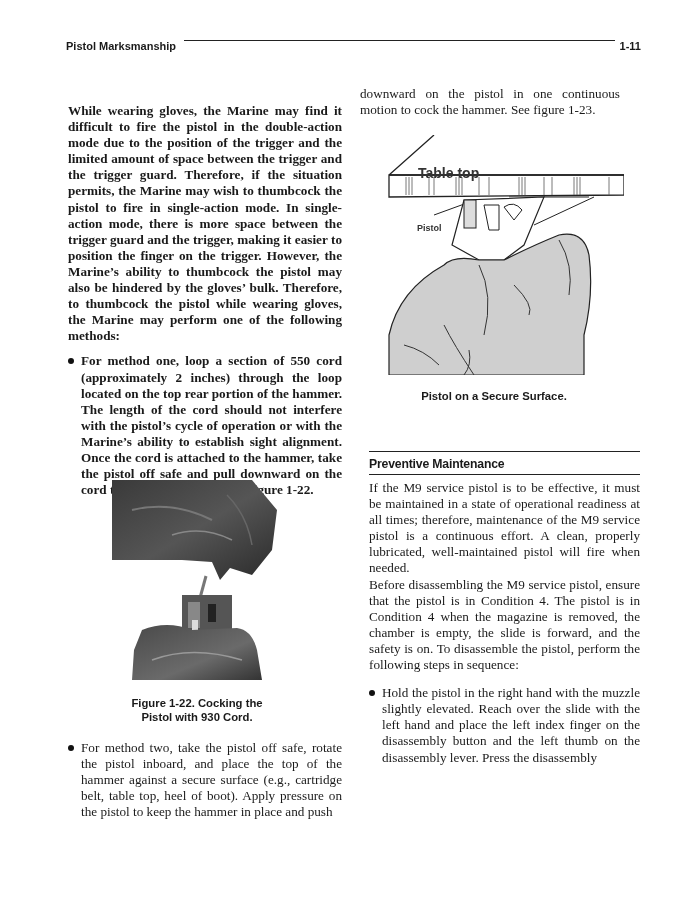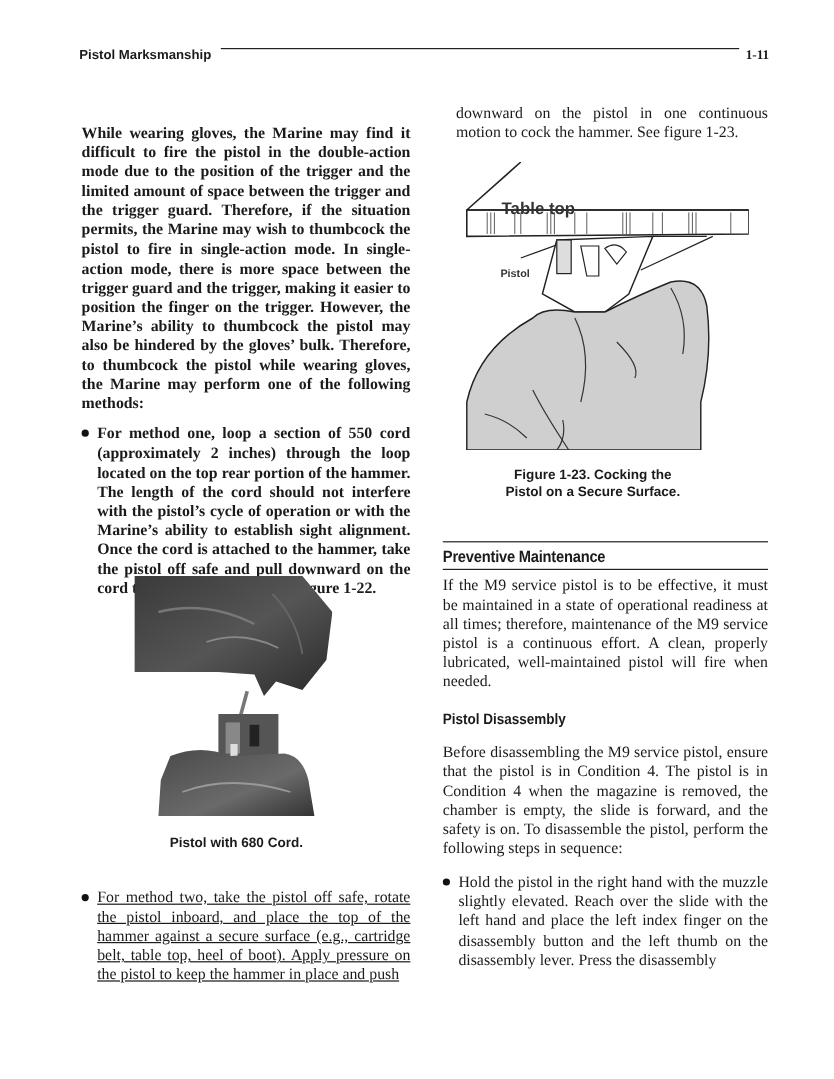--- a/index.html
+++ b/index.html
@@ -1,24 +1,24 @@
 <!DOCTYPE html>
 <html><head>
   <meta charset="utf-8">
   <style>
     html, body { margin: 0; padding: 0; background: #ffffff; }
     body { width: 695px; height: 899px; position: relative; overflow: hidden; color: #1a1a1a; }
     .header { position: absolute; left: 66px; top: 40px; width: 575px; height: 16px; display: flex; align-items: flex-start; }
     .header .title { font-family: "Liberation Sans", sans-serif; font-weight: bold; font-size: 11px; white-space: nowrap; }
     .header .rule { flex: 1; height: 0; border-top: 1.2px solid #222; margin: 0 5px 0 8px; }
-    .header .pageno { font-family: Liberation Serif, serif; font-weight: bold; font-size: 11px; }
+    .header .pageno { font-family: Liberation Sans, sans-serif; font-weight: bold; font-size: 11px; }
 
     .col { position: absolute; font-family: "Liberation Serif", serif; font-size: 13.2px; line-height: 16.1px; text-align: justify; }
     .col-left { left: 68px; top: 103px; width: 274px; font-weight: bold; }
-    .col-right { left: 380px; top: 86px; width: 260px; }
+    .col-right { left: 360px; top: 86px; width: 260px; }
     p { margin: 0; }
 
     .bullet { position: relative; padding-left: 13px; margin-top: 9px; }
     .bullet .dot { position: absolute; left: 0; top: 5px; width: 6px; height: 6px; border-radius: 50%; background: #111; }
 
     .figure { position: absolute; }
     .caption { font-family: "Liberation Sans", sans-serif; font-weight: bold; font-size: 11.3px; line-height: 13.5px; text-align: center; }
 
     .section-head { position: absolute; left: 369px; top: 451px; width: 271px; border-top: 1.5px solid #222; border-bottom: 1.5px solid #222; height: 22px; }
     .section-head span { font-family: "Liberation Sans", sans-serif; font-size: 13.6px; font-weight: bold; position: absolute; left: 0; top: 4px; letter-spacing: -0.2px; transform: scaleX(0.9); transform-origin: left; }
@@ -65,26 +65,27 @@
 
     <rect x="70" y="115" width="50" height="40" fill="#555"></rect>
     <rect x="76" y="122" width="12" height="26" fill="#888"></rect>
     <rect x="96" y="124" width="8" height="18" fill="#222"></rect>
     <rect x="80" y="140" width="6" height="10" fill="#ddd"></rect>
 
     <path d="M30,150 Q55,140 80,150 L125,148 Q140,150 145,170 L150,200 L20,200 L22,170 Z" fill="url(#g2)"></path>
     <path d="M40,180 Q80,165 130,180" stroke="#999" stroke-width="1.5" fill="none"></path>
   </svg>
   <div class="caption" style="position:absolute; left:-20px; top:217px; width:210px;">
-    <div>Pistol with 680 Cord.</div>
+    <div>Figure 1-22. Cocking the</div>
+    <div>Pistol with 930 Cord.</div>
   </div>
 </div>
 
 <div class="col" style="left:68px; top:740px; width:274px;">
-  <div class="bullet" style="margin-top:0;text-decoration:underline;">
+  <div class="bullet" style="margin-top:0;">
     <span class="dot"></span>
     <p>For method two, take the pistol off safe, rotate the pistol inboard, and place the top of the hammer against a secure surface (e.g., cartridge belt, table top, heel of boot). Apply pressure on the pistol to keep the hammer in place and push</p>
   </div>
 </div>
 
 <div class="col col-right">
   <p>downward on the pistol in one continuous motion to cock the hammer. See figure 1-23.</p>
 </div>
 
 <div class="figure" style="left:384px; top:135px; width:260px; height:285px;">
@@ -128,32 +129,28 @@
       <path d="M130,150 Q150,170 145,180"></path>
       <path d="M60,190 Q70,210 90,240"></path>
       <path d="M175,105 Q190,130 185,160"></path>
       <path d="M20,210 Q40,215 55,230"></path>
       <path d="M85,215 Q88,230 80,240"></path>
     </g>
   </svg>
   <span style="position:absolute; left:34px; top:30px; font-family:'Liberation Sans', sans-serif; font-size:14px; font-weight:bold; color:#333;">Table top</span>
   <span style="position:absolute; left:33px; top:88px; font-family:'Liberation Sans', sans-serif; font-size:9px; font-weight:bold; color:#333;">Pistol</span>
   <div class="caption" style="position:absolute; left:-10px; top:255px; width:240px;">
-    <div>Figure 1-23. Cocking the</div>
     <div>Pistol on a Secure Surface.</div>
   </div>
 </div>
 
 <div class="section-head">
   <span>Preventive Maintenance</span>
 </div>
 
 <div class="col" style="left:369px; top:480px; width:271px;">
   <p>If the M9 service pistol is to be effective, it must be maintained in a state of operational readiness at all times; therefore, maintenance of the M9 service pistol is a continuous effort. A clean, properly lubricated, well-maintained pistol will fire when needed.</p>
-  <div style="margin-top:14px; margin-bottom:12px;">
-    <span class="subhead">Pistol Disassembly</span>
-  </div>
   <p>Before disassembling the M9 service pistol, ensure that the pistol is in Condition 4. The pistol is in Condition 4 when the magazine is removed, the chamber is empty, the slide is forward, and the safety is on. To disassemble the pistol, perform the following steps in sequence:</p>
   <div class="bullet" style="margin-top:12px;">
     <span class="dot"></span>
     <p>Hold the pistol in the right hand with the muzzle slightly elevated. Reach over the slide with the left hand and place the left index finger on the disassembly button and the left thumb on the disassembly lever. Press the disassembly</p>
   </div>
 </div>
 
 </body></html>

